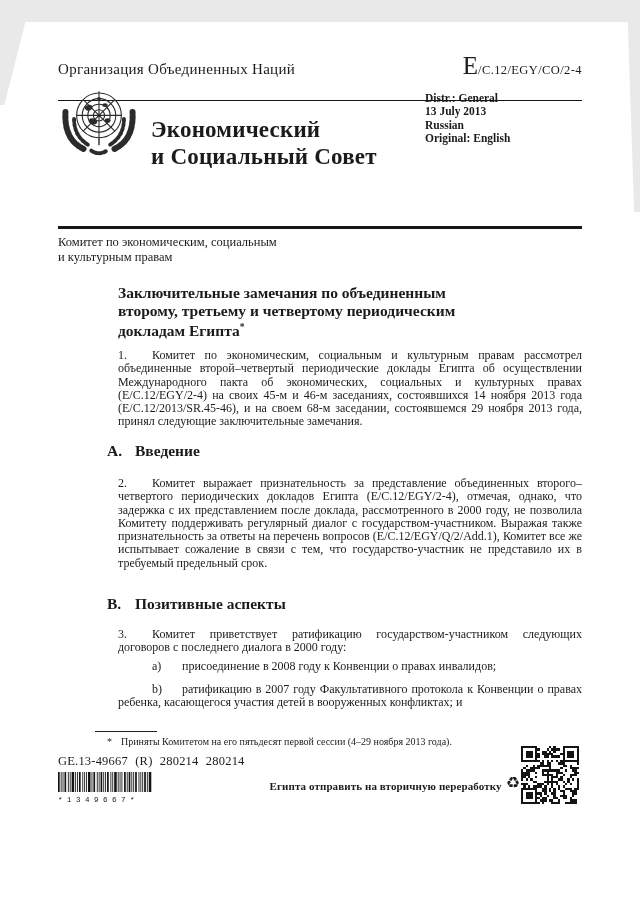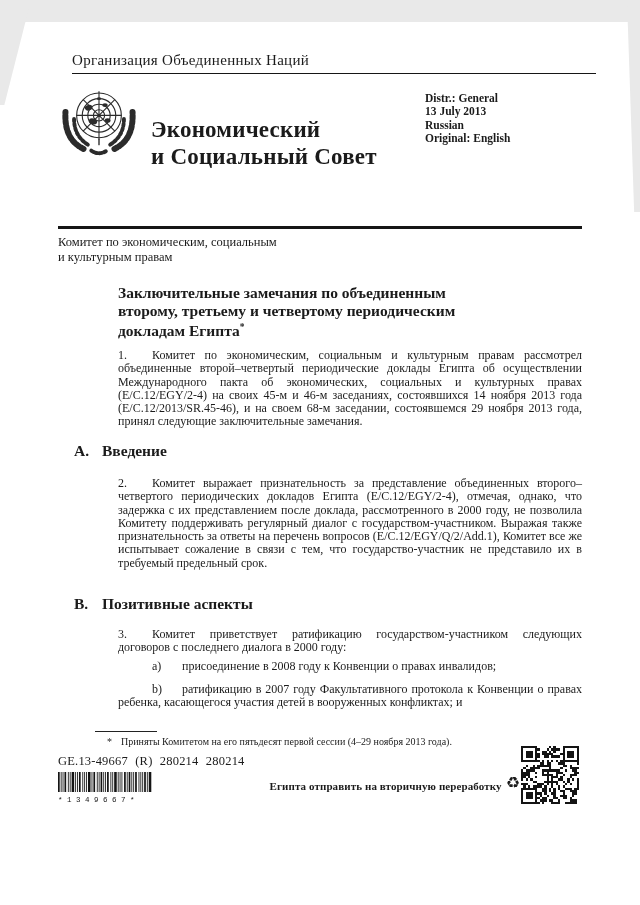--- a/index.html
+++ b/index.html
@@ -10,42 +10,42 @@
   .abs{position:absolute;}
   
   .bg-top{top:0;left:0;width:640px;height:22px;background:#e9e9e9;}
   .bg-left{top:0;left:0;width:31px;height:105px;background:#e9e9e9;
            clip-path:polygon(0 0,100% 0,14% 100%,0 100%);}
   .bg-right{top:0;right:0;width:13px;height:212px;background:#e9e9e9;
             clip-path:polygon(0 0,100% 0,100% 100%,55% 100%);}
 
   
   .org-row{top:52px;left:58px;width:524px;display:flex;justify-content:space-between;
-           align-items:baseline;border-bottom:1.5px solid #161616;padding-bottom:4px;margin-left:14px;}
+           align-items:baseline;border-bottom:1.5px solid #161616;padding-bottom:20px;}
   .org-name{font-size:15px;letter-spacing:.3px;}
   .doc-symbol{white-space:nowrap;}
   .doc-symbol .big{font-size:25px;}
   .doc-symbol .rest{font-size:12.5px;letter-spacing:.4px;}
 
   .emblem{top:79px;left:56px;width:86px;height:90px;}
   .council-title{top:84px;left:151px;font-size:23px;font-weight:bold;line-height:27px;
                  white-space:pre-line;letter-spacing:.2px;margin-top:32px;}
   .distr{top:92px;left:425px;font-size:11.5px;line-height:13.4px;font-weight:bold;}
 
   .thick-rule{top:226px;left:58px;width:524px;height:3px;background:#161616;}
   .committee{top:235px;left:58px;font-size:12.5px;font-weight:normal;line-height:15px;
              white-space:pre-line;}
 
   .doc-title{top:284px;left:118px;width:452px;font-size:15.5px;font-weight:bold;
              line-height:17.5px;white-space:pre-line;}
   .doc-title sup{font-size:9.5px;vertical-align:6px;}
 
   .para{left:118px;width:464px;font-size:12px;line-height:13.3px;text-align:justify;margin:0;}
   .pnum{display:inline-block;width:34px;}
-  .sec-head{left:74px;font-size:15.5px;font-weight:bold;margin:0;}
+  .sec-head{left:107px;font-size:15.5px;font-weight:bold;margin:0;}
   .sec-letter{display:inline-block;width:28px;}
   .list-item{left:118px;width:464px;font-size:12px;line-height:13.3px;text-align:justify;
              text-indent:34px;margin:0;}
   .item-label{display:inline-block;width:30px;text-indent:0;}
 
   .fn-sep{top:731px;left:95px;width:62px;border-top:1.2px solid #222;}
   .footnote{top:736px;left:107px;width:452px;font-size:10px;line-height:11px;}
   .footnote .fn-marker{display:inline-block;width:14px;}
 
   .ge-line{top:754px;left:58px;font-size:12.5px;word-spacing:4px;letter-spacing:.2px;}
@@ -61,20 +61,21 @@
 </style>
 </head>
 <body>
 
 <div class="abs bg-top"></div>
 <div class="abs bg-left"></div>
 <div class="abs bg-right"></div>
 
 <div class="abs org-row">
   <span class="org-name">Организация Объединенных Наций</span>
+  <span class="doc-symbol"><span class="big">E</span><span class="rest">/C.12/EGY/CO/2-4</span></span>
 </div>
 
 <svg class="abs emblem" viewBox="0 0 100 100">
   <g stroke="#2b2b2b" fill="none" stroke-width="1.3">
     <circle cx="50" cy="40" r="26"></circle>
     <circle cx="50" cy="40" r="19.5"></circle>
     <circle cx="50" cy="40" r="13"></circle>
     <circle cx="50" cy="40" r="6.5"></circle>
     <line x1="24" y1="40" x2="76" y2="40"></line>
     <line x1="50" y1="12" x2="50" y2="68"></line>

